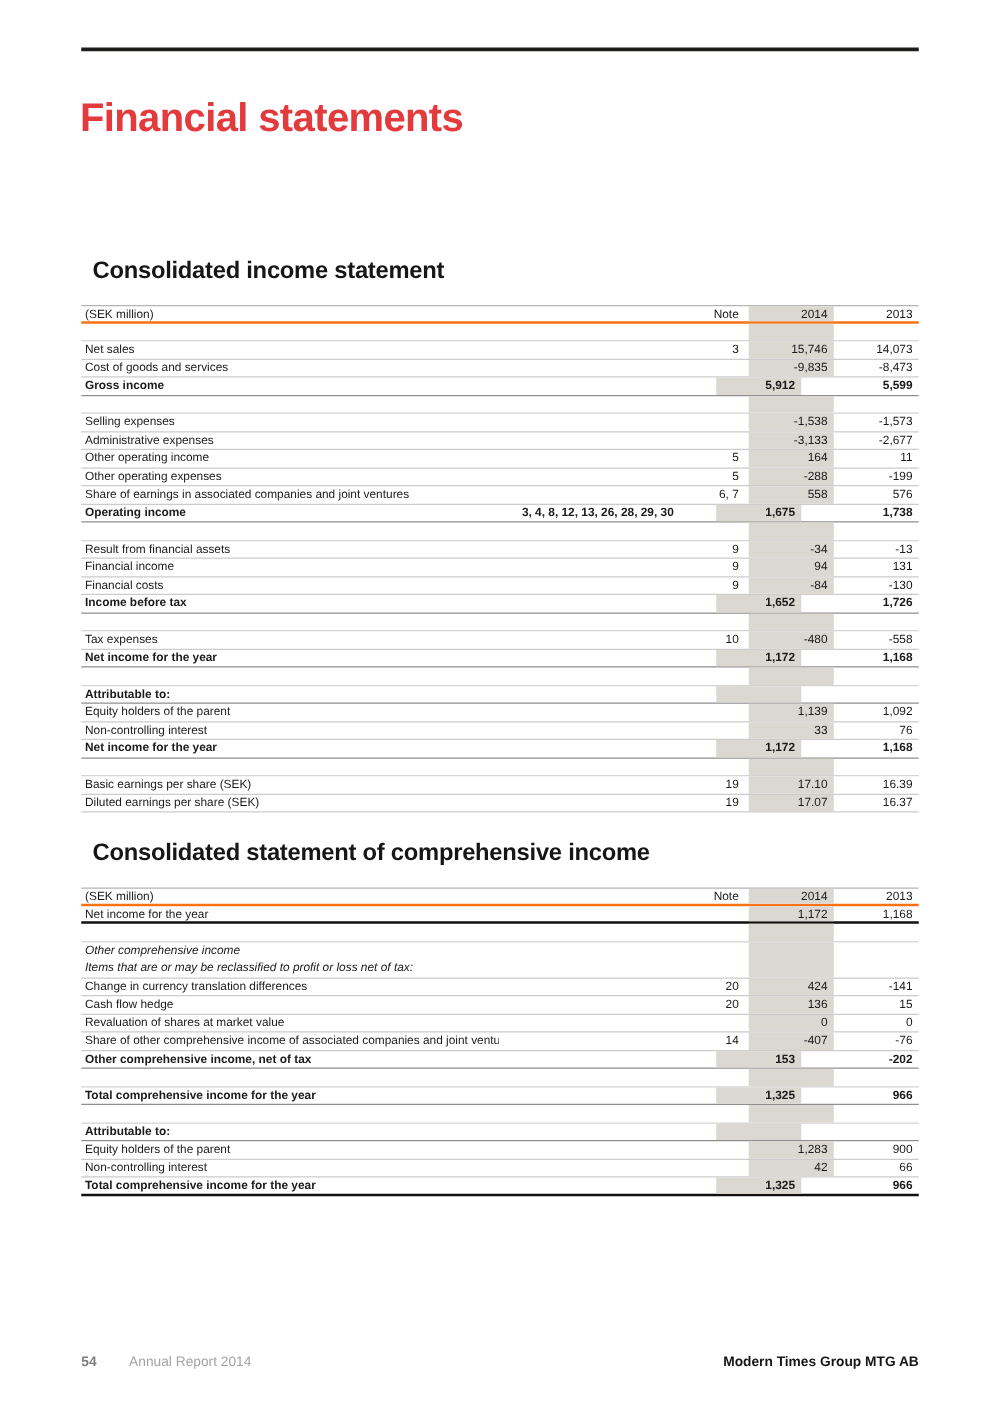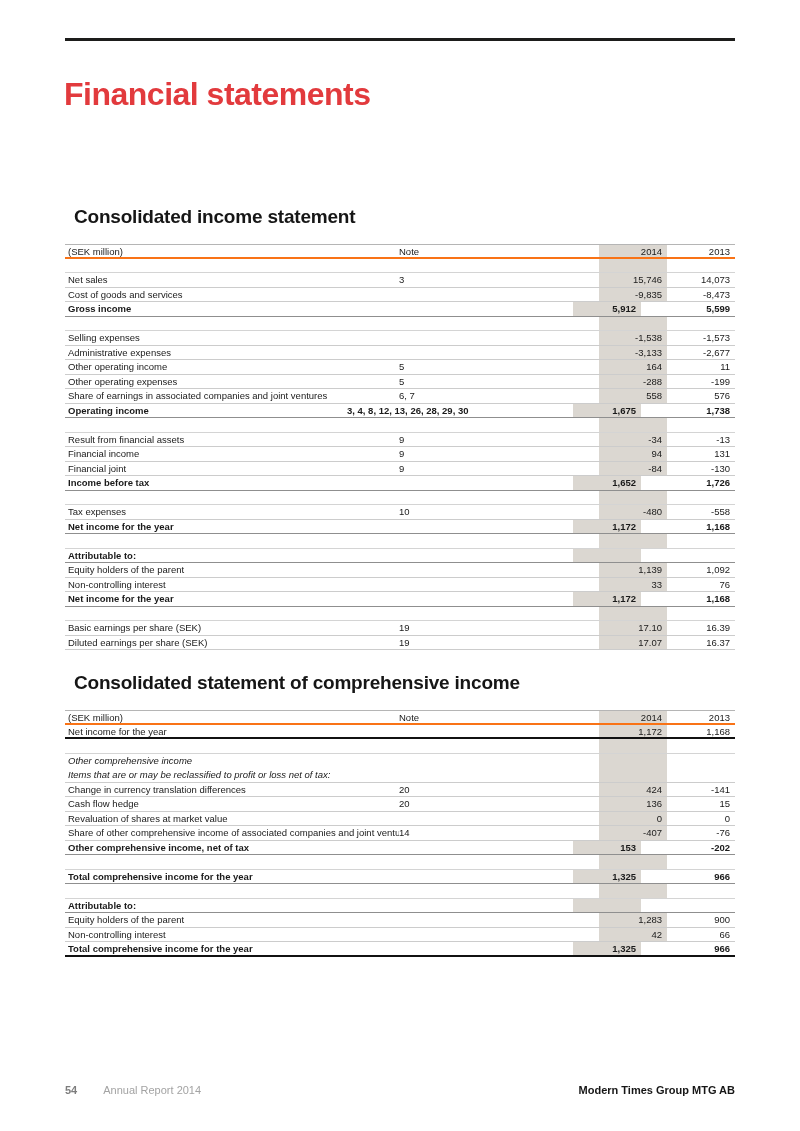--- a/index.html
+++ b/index.html
@@ -31,21 +31,21 @@
     border-bottom:1px solid #cccccc;
   }
   .trow.thead { border-top:1px solid #b5b5b5; border-bottom:2px solid #f97316; }
   .r-bold { font-weight:bold; border-bottom-color:#8f8f8f;gap:26px; }
   .r-italic { font-style:italic; }
   .r-spacer { border-bottom:1px solid #d4d4d4; }
   .r-heavy { border-bottom:2px solid #111111; }
   .r-noline { border-bottom:none; }
   .tcell { overflow:hidden; white-space:nowrap; }
   .c-label { flex:1; padding-left:3px; }
-  .c-note { width:200px; padding-right:8px; }
+  .c-note { width:200px; text-align:right; padding-right:8px; }
   .c-val { width:68px; text-align:right; padding-right:5px; }
   .c-2014 { background:var(--shade, #dbd7d1); }
   .footer {
     position:absolute; left:65px; right:65px; top:1084px;
     display:flex; align-items:baseline; font-size:11px;
   }
   .pagenum { font-weight:bold; color:#7d7d7d; }
   .report-name { color:#a3a3a3; margin-left:26px; }
   .company { margin-left:auto; font-weight:bold; color:#161616; }
 </style>
@@ -145,21 +145,21 @@
           <div class="tcell c-val c-2014">-34</div>
           <div class="tcell c-val c-2013">-13</div>
         </div>
         <div class="trow r-normal">
           <div class="tcell c-label">Financial income</div>
           <div class="tcell c-note">9</div>
           <div class="tcell c-val c-2014">94</div>
           <div class="tcell c-val c-2013">131</div>
         </div>
         <div class="trow r-normal">
-          <div class="tcell c-label">Financial joint</div>
+          <div class="tcell c-label">Financial costs</div>
           <div class="tcell c-note">9</div>
           <div class="tcell c-val c-2014">-84</div>
           <div class="tcell c-val c-2013">-130</div>
         </div>
         <div class="trow r-bold">
           <div class="tcell c-label">Income before tax</div>
           <div class="tcell c-note"></div>
           <div class="tcell c-val c-2014">1,652</div>
           <div class="tcell c-val c-2013">1,726</div>
         </div>

